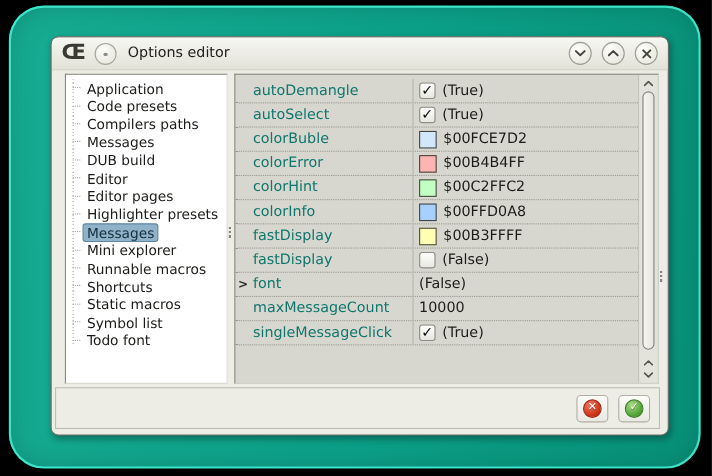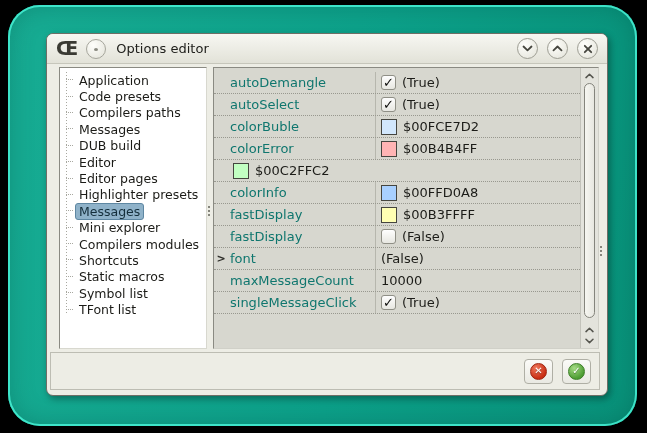--- a/index.html
+++ b/index.html
@@ -164,33 +164,33 @@
           <li>
             <span class="tree-label">Highlighter presets</span>
           </li>
           <li class="selected">
             <span class="tree-label">Messages</span>
           </li>
           <li>
             <span class="tree-label">Mini explorer</span>
           </li>
           <li>
-            <span class="tree-label">Compilers modules</span>
+            <span class="tree-label">Runnable macros</span>
           </li>
           <li>
             <span class="tree-label">Shortcuts</span>
           </li>
           <li>
             <span class="tree-label">Static macros</span>
           </li>
           <li>
             <span class="tree-label">Symbol list</span>
           </li>
           <li>
-            <span class="tree-label">TFont list</span>
+            <span class="tree-label">Todo font</span>
           </li>
         </ul>
     </div>
 
     <span class="grip g1"></span>
     <span class="grip g2"></span>
 
     <div class="grid">
       <div class="grid-rows">
           <div class="grid-row">
@@ -220,20 +220,21 @@
           <div class="grid-row">
             <div class="grid-gutter"></div>
             <div class="grid-name">colorError</div>
             <div class="grid-value">
               <span class="swatch" style="background: rgb(255, 180, 180);"></span>
               <span class="value-text">$00B4B4FF</span>
             </div>
           </div>
           <div class="grid-row">
             <div class="grid-gutter"></div>
+            <div class="grid-name">colorHint</div>
             <div class="grid-value">
               <span class="swatch" style="background: rgb(194, 255, 194);"></span>
               <span class="value-text">$00C2FFC2</span>
             </div>
           </div>
           <div class="grid-row">
             <div class="grid-gutter"></div>
             <div class="grid-name">colorInfo</div>
             <div class="grid-value">
               <span class="swatch" style="background: rgb(168, 208, 255);"></span>

